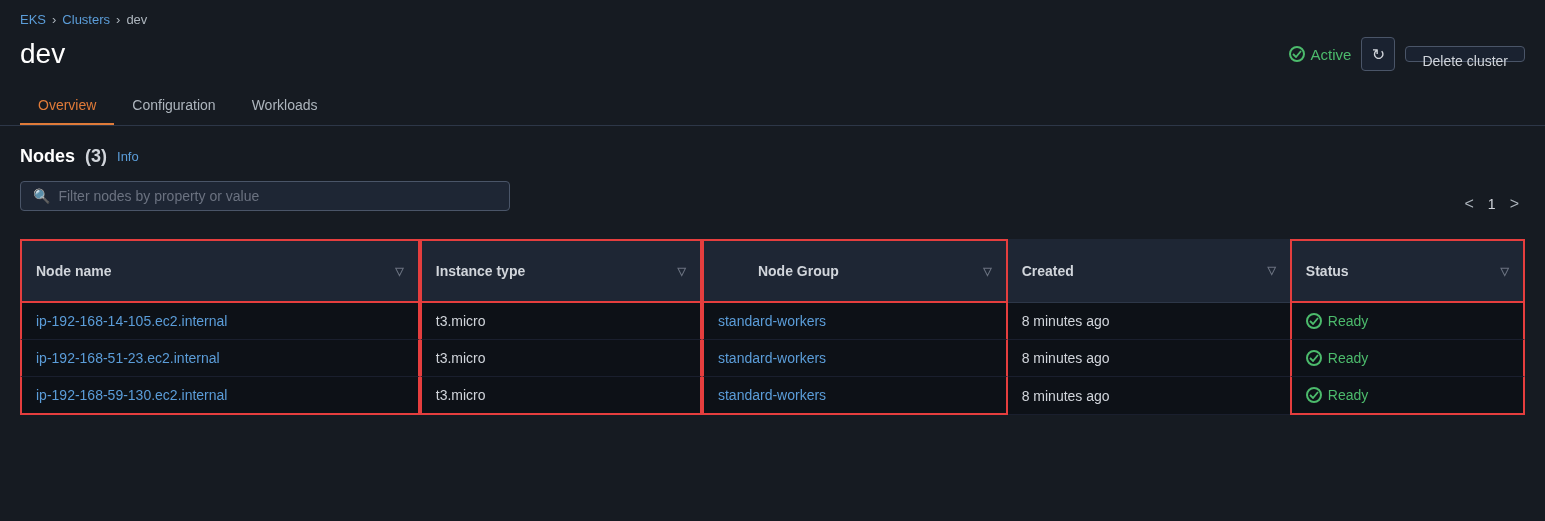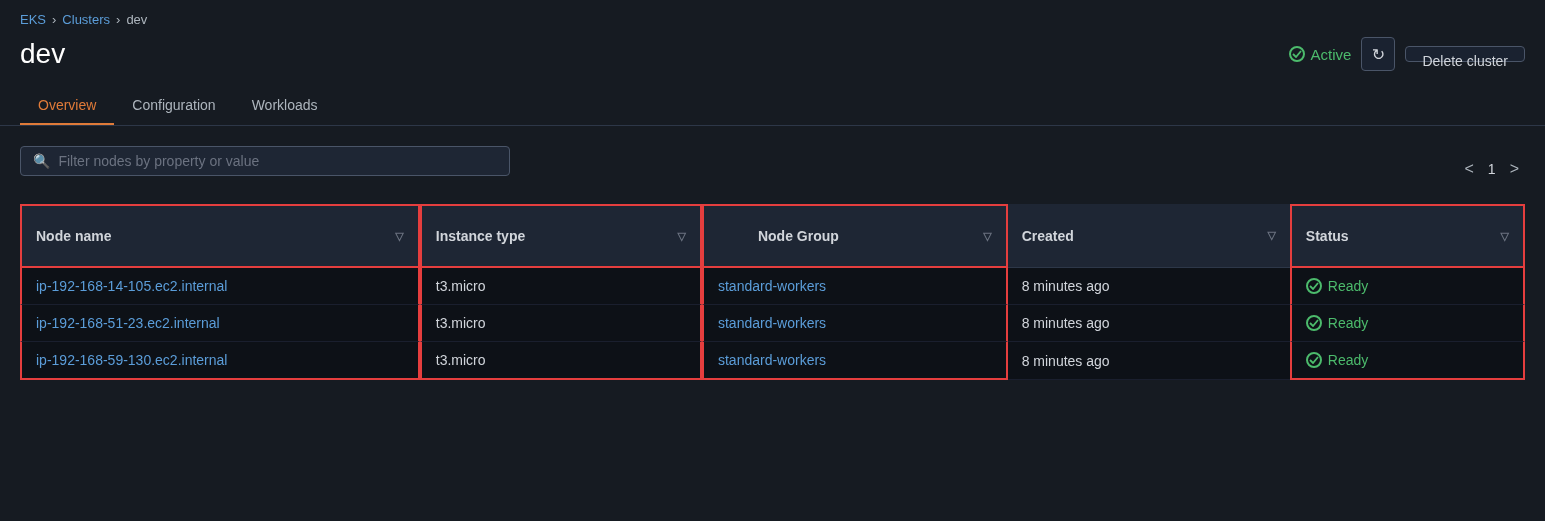--- a/index.html
+++ b/index.html
@@ -246,20 +246,25 @@
   <div class="tab">
     <span>Configuration</span>
   </div>
   <div class="tab">
     <span>Workloads</span>
   </div>
 </div>
 
 <div class="content">
 
+  <div class="section-header">
+    <span class="section-title">Nodes</span>
+    <span style="color:#d1d5db; font-size:18px; font-weight:600;">(3)</span>
+    <a class="info-link">Info</a>
+  </div>
 
   <div class="header-search-row">
     <div class="search-bar">
       <span style="color:#6b7280; font-size:14px;">🔍</span>
       <input type="text" placeholder="Filter nodes by property or value" style="">
     </div>
     <div style="display:flex; align-items:center; gap:8px;">
       <button class="pagination-btn">
         <span>&lt;</span>
       </button>

